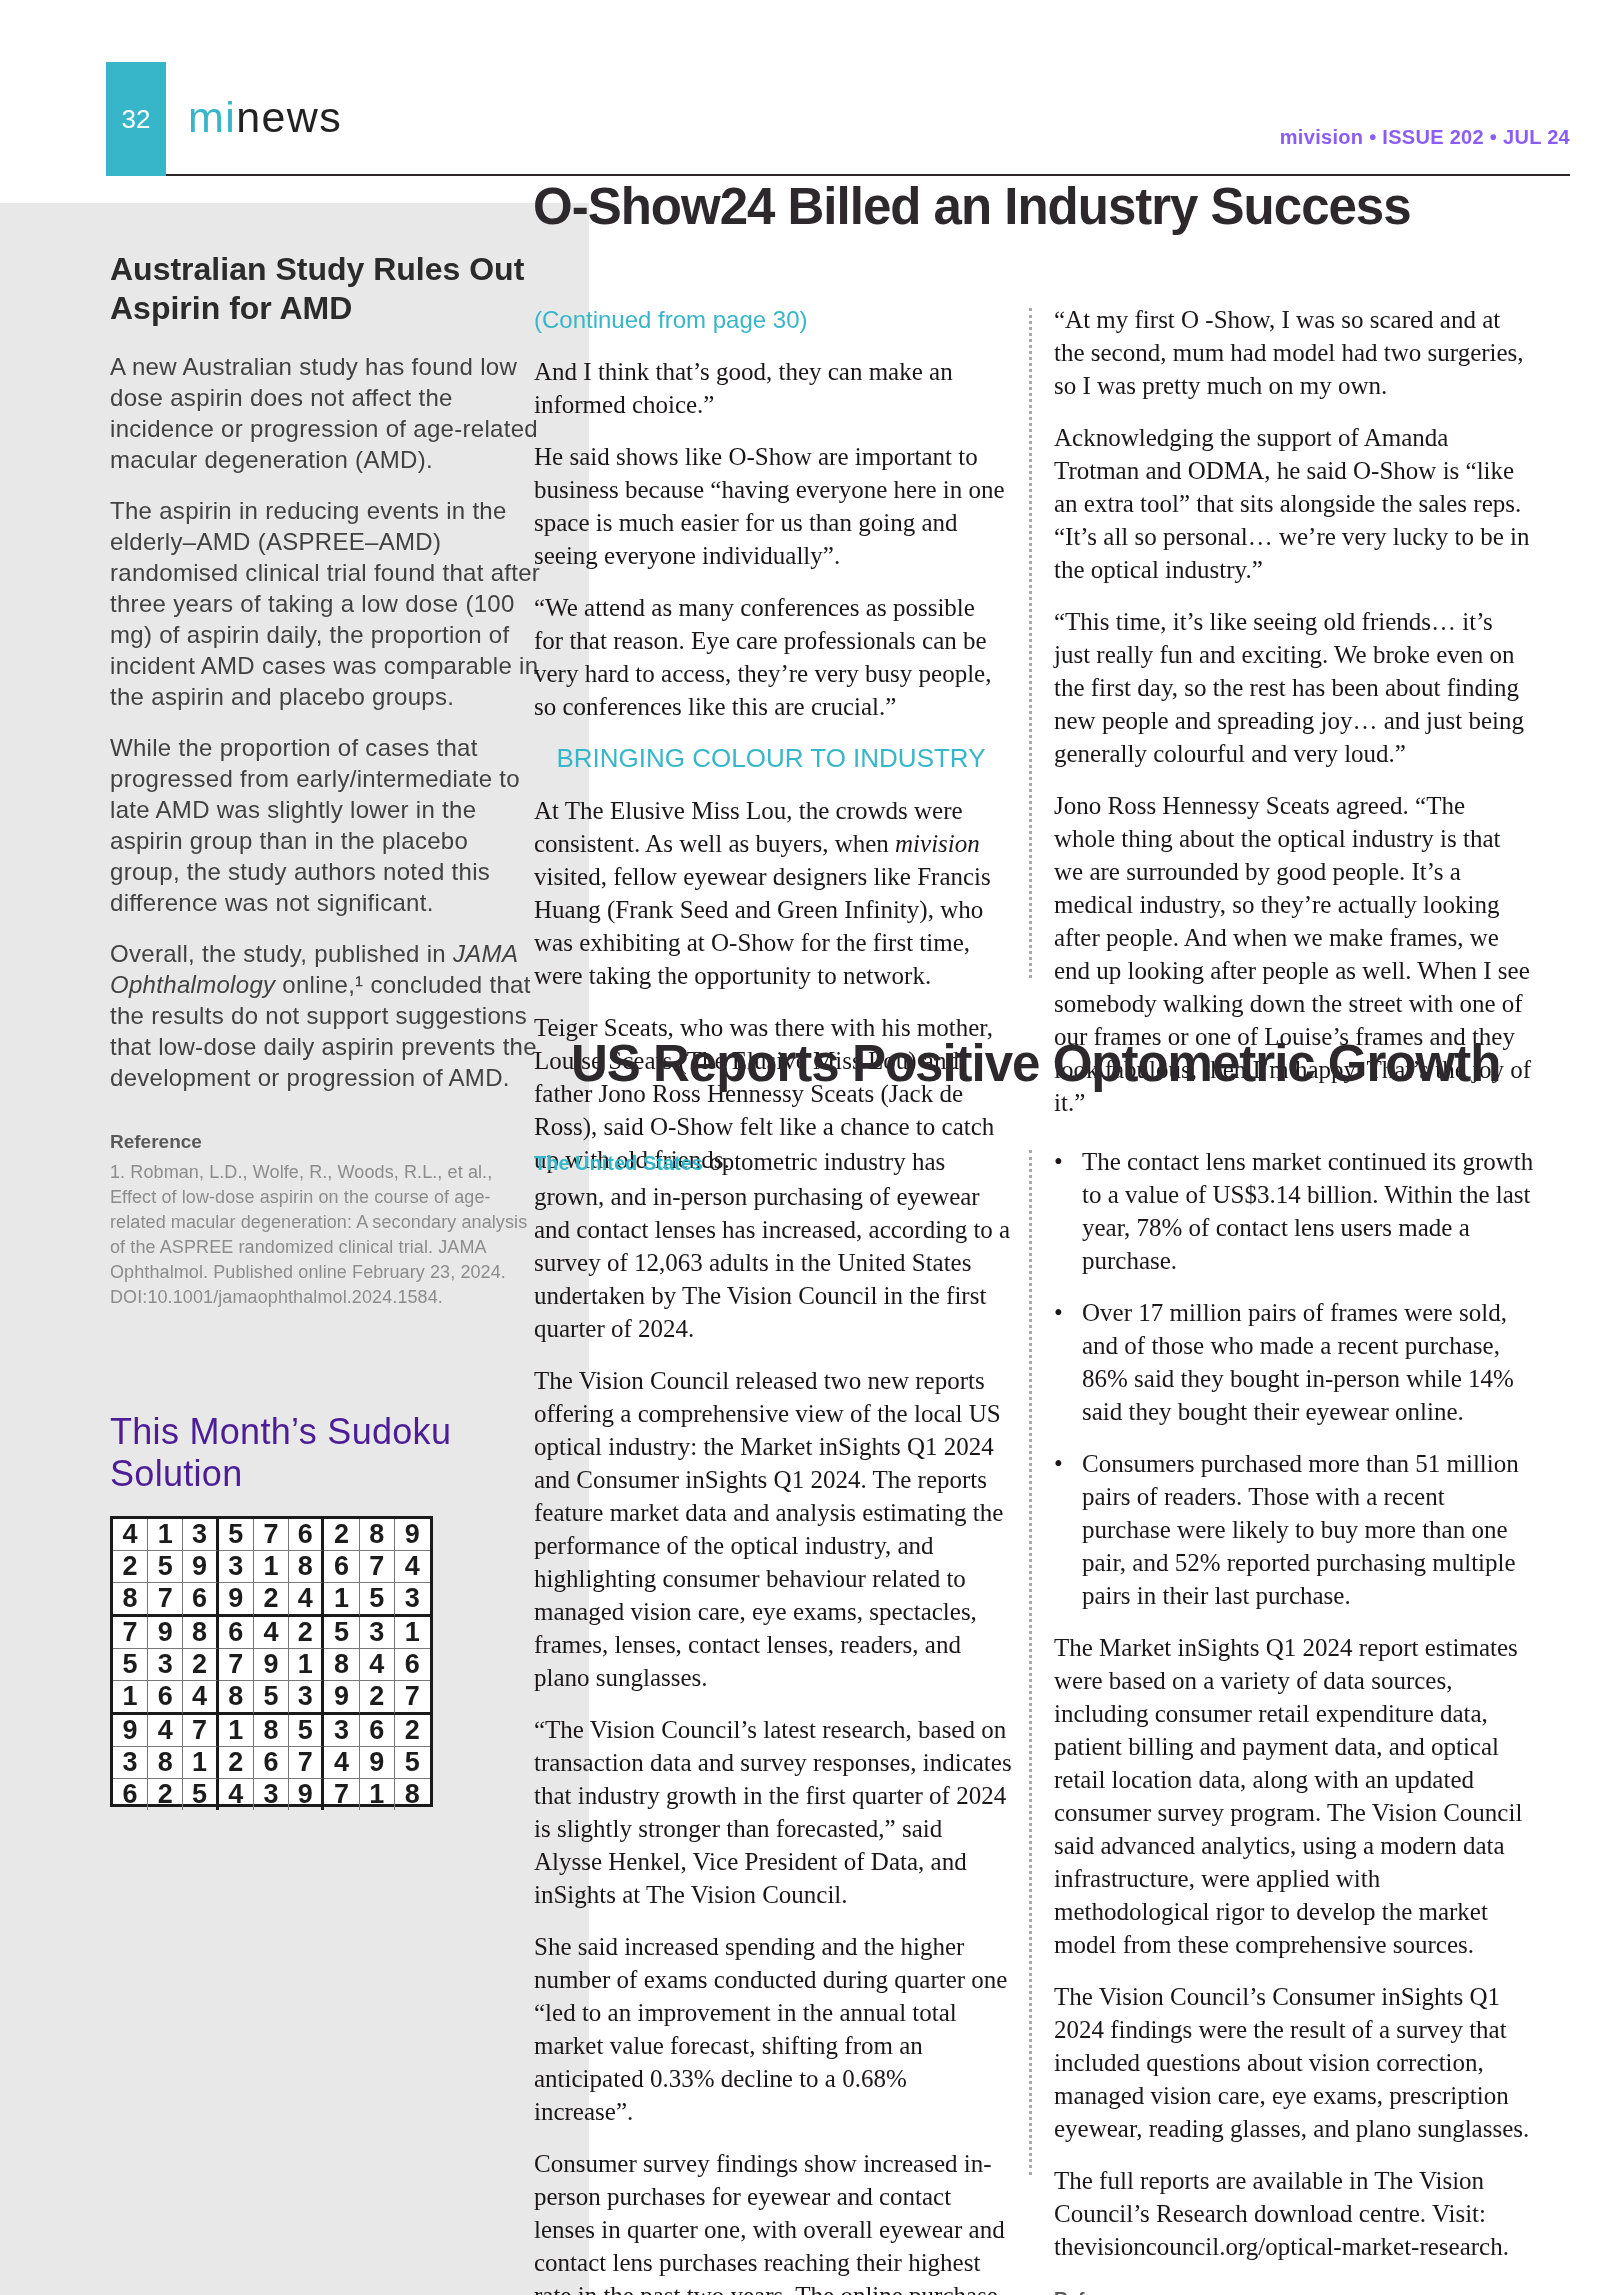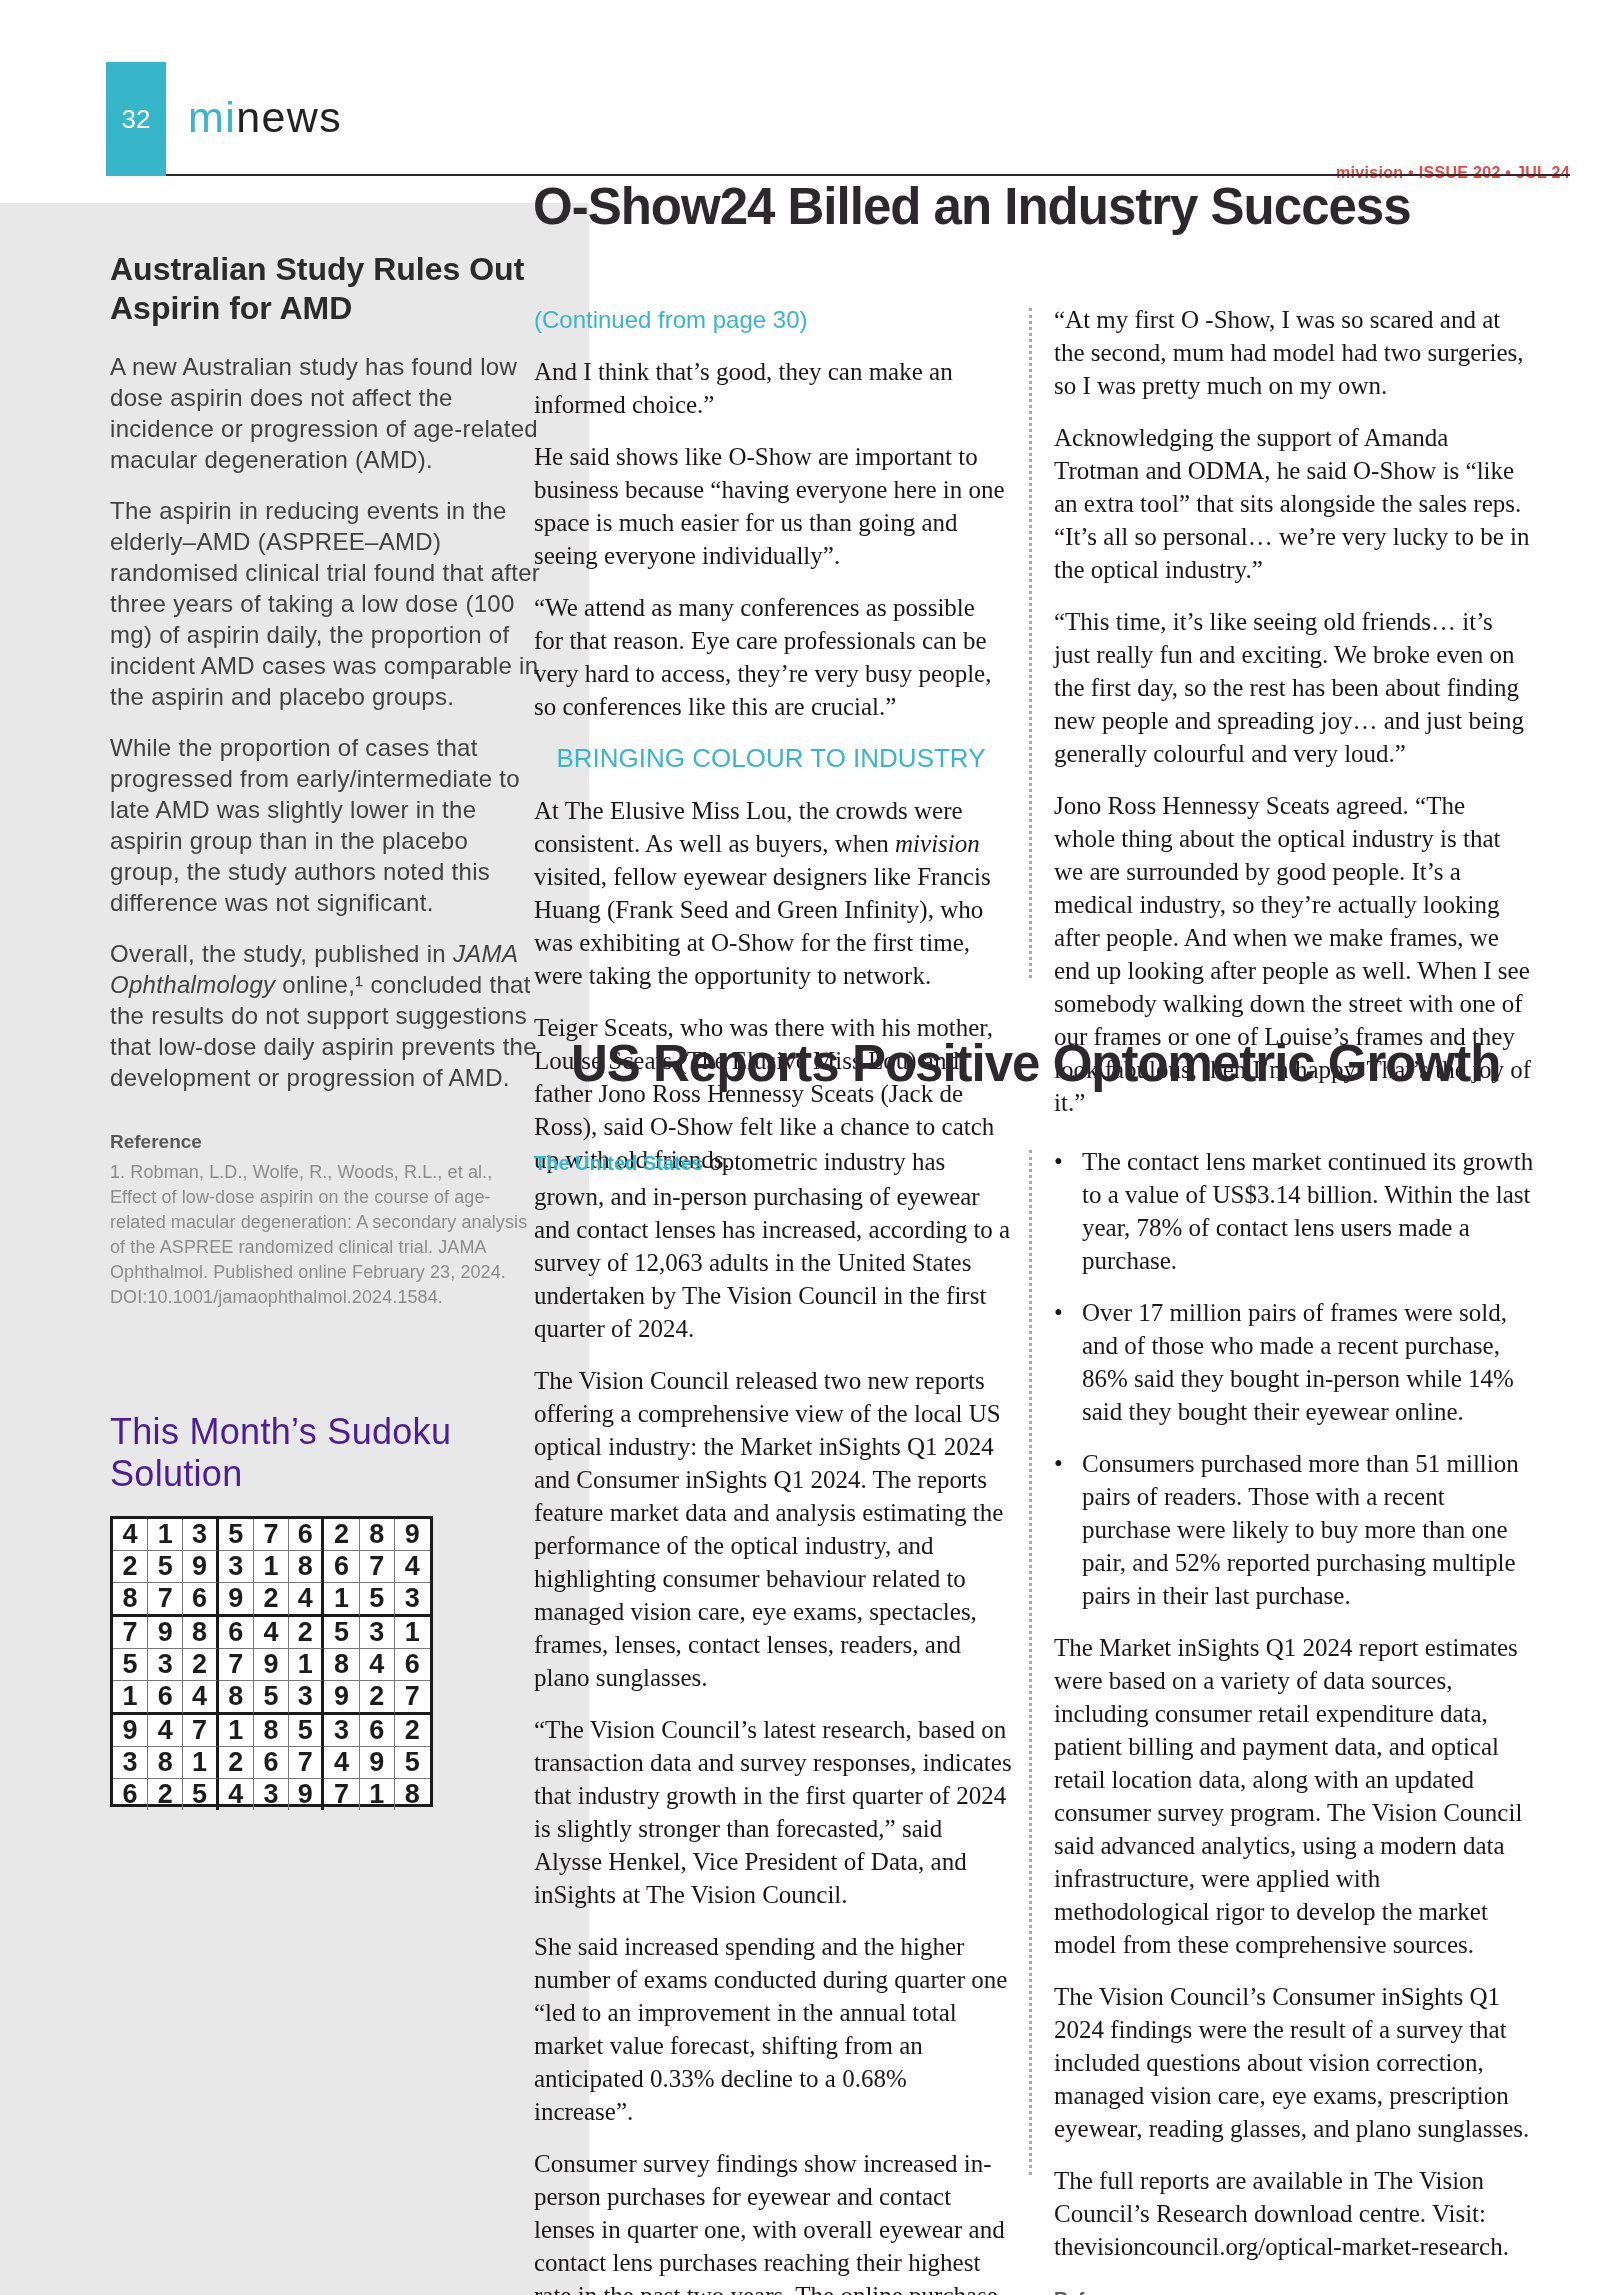--- a/index.html
+++ b/index.html
@@ -18,21 +18,21 @@
     display:flex; align-items:center; justify-content:center;
     color:#ffffff; font-size:26px; font-weight:400;
   }
   .logo{
     position:absolute; left:188px; top:93px;
     font-size:43px; letter-spacing:1.4px; font-weight:400; color:#222;
   }
   .logo .mi{color:var(--accent,#38b6c9);}
   .issue-info{
     position:absolute; right:54px; top:126px;
-    font-size:16px; font-weight:700; color:#ef4444; letter-spacing:0.3px;margin-top:38px;
+    font-size:20px; font-weight:700; color:#8b5cf6; letter-spacing:0.3px;
   }
   .header-rule{
     position:absolute; left:166px; top:174px; width:1404px; height:0;
     border-top:2.7px solid #2b2728;
   }
   
   .sidebar{
     position:absolute; left:0; top:203px; width:589px; height:2093px;
     background:#e8e8e8;
     box-sizing:border-box;

